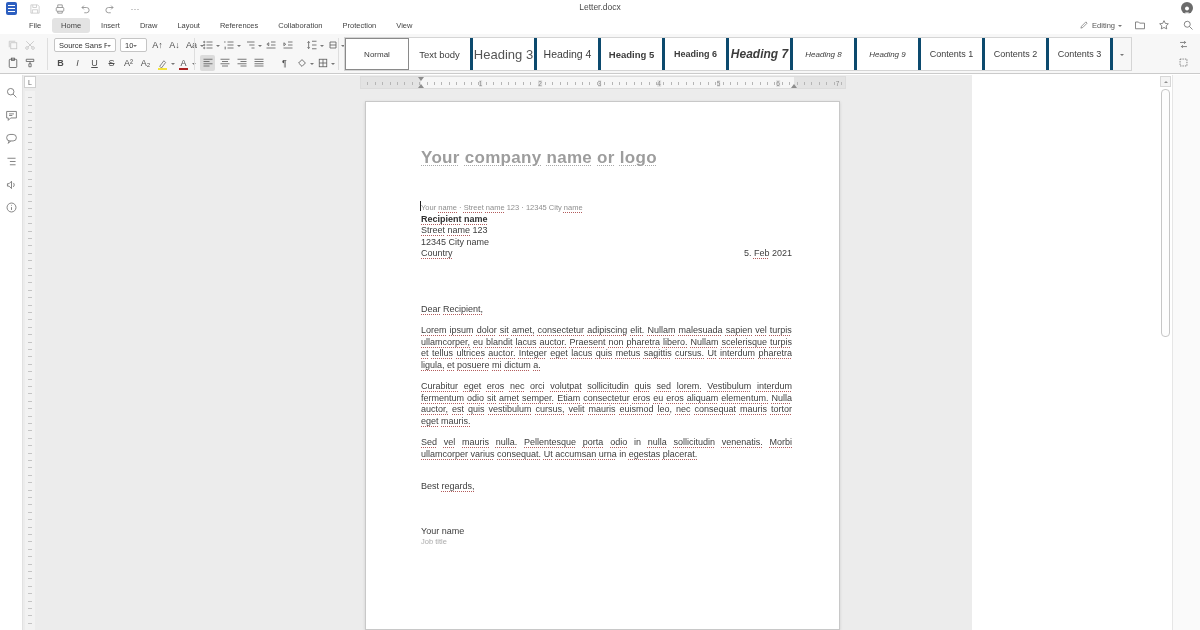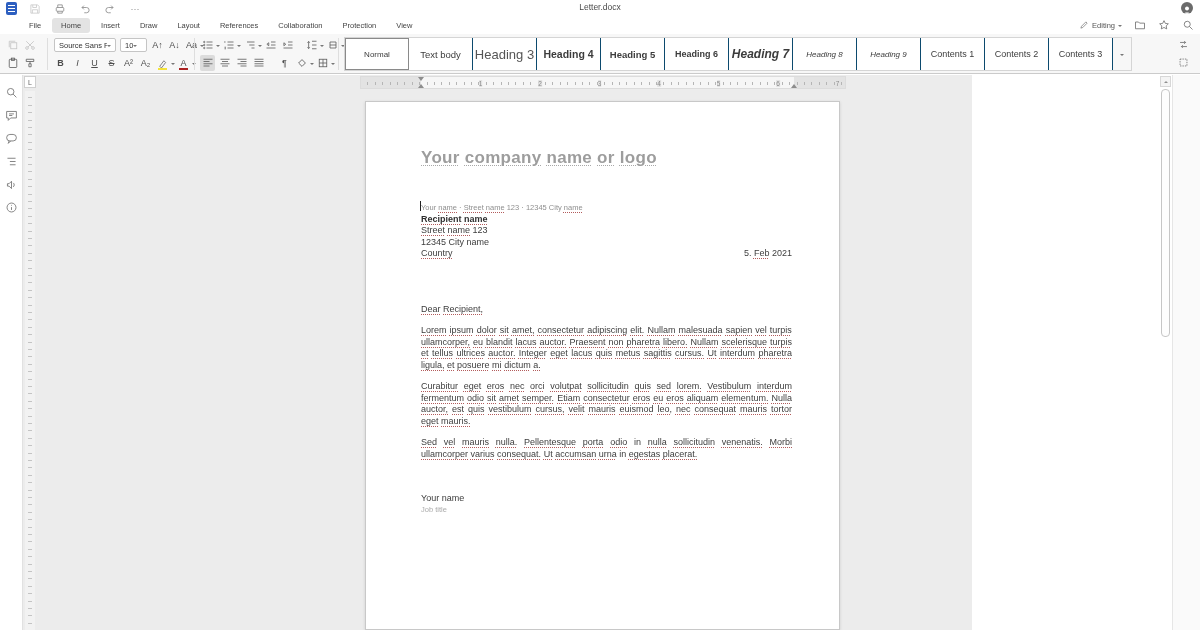--- a/index.html
+++ b/index.html
@@ -44,25 +44,25 @@
   .fontname { width:62px; } .fontname .val { width:48px; }
   .fontsize { width:27px; }
   .vsep { position:absolute; top:4px; width:1px; height:32px; background:#dedede; }
   .bold { font-weight:bold; } .ital { font-style:italic; }
   .undl { text-decoration:underline; } .strk { text-decoration:line-through; }
   .colorbar { position:absolute; left:3px; bottom:1px; width:9px; height:2px; }
 
   
   .gallery { position:absolute; left:344px; top:3px; height:34px; width:788px; background:#fff;
              border:1px solid #d5d5d5; display:flex; }
-  .gcell { width:64px; border-right:1px solid #0c4a6e; display:flex; align-items:center; justify-content:center;
+  .gcell { width:64px; border-right:3px solid #0c4a6e; display:flex; align-items:center; justify-content:center;
            color:#3c3c3c; white-space:nowrap; overflow:hidden; }
   .gcell.sel { border:1px solid #8a8a8a; }
   .s-normal{font-size:8px;} .s-textbody{font-size:9.5px;}
-  .s-h3{font-size:13px; color:#555;} .s-h4{font-size:10.5px; font-weight:bold;}
+  .s-h3{font-size:13px; color:#555;} .s-h4{font-size:10.5px; font-weight:normal;}
   .s-h5{font-size:9.5px; font-weight:bold;} .s-h6{font-size:9px; font-weight:bold;}
   .s-h7{font-size:12px; font-weight:bold; font-style:italic;}
   .s-h8{font-size:8px; font-style:italic;} .s-h9{font-size:8px; font-style:italic;}
   .s-c1,.s-c2,.s-c3{font-size:9px;}
   .gmore { width:18px; background:#f7f7f7; display:flex; align-items:center; justify-content:center; border-right:none; }
   .tb-right { position:absolute; right:8px; top:3px; display:flex; flex-direction:column; gap:4px; }
   .tb-right .tbtn { height:14px; }
 
   
   .editor { position:absolute; left:0; top:75px; width:972px; height:555px; background:#ececec; }
@@ -461,20 +461,21 @@
             <span><span>5.</span> <span class="sp">Feb</span> <span>2021</span></span>
           </div>
         </div>
 
         <div class="salutation"><span class="sp">Dear</span> <span class="sp">Recipient,</span></div>
 
         <div class="para"><span class="sp">Lorem</span> <span class="sp">ipsum</span> <span class="sp">dolor</span> <span class="sp">sit</span> <span class="sp">amet,</span> <span class="sp">consectetur</span> <span class="sp">adipiscing</span> <span class="sp">elit.</span> <span class="sp">Nullam</span> <span class="sp">malesuada</span> <span class="sp">sapien</span> <span class="sp">vel</span> <span class="sp">turpis</span> <span class="sp">ullamcorper,</span> <span class="sp">eu</span> <span class="sp">blandit</span> <span class="sp">lacus</span> <span class="sp">auctor.</span> <span class="sp">Praesent</span> <span class="sp">non</span> <span class="sp">pharetra</span> <span class="sp">libero.</span> <span class="sp">Nullam</span> <span class="sp">scelerisque</span> <span class="sp">turpis</span> <span class="sp">et</span> <span class="sp">tellus</span> <span class="sp">ultrices</span> <span class="sp">auctor.</span> <span class="sp">Integer</span> <span class="sp">eget</span> <span class="sp">lacus</span> <span class="sp">quis</span> <span class="sp">metus</span> <span class="sp">sagittis</span> <span class="sp">cursus.</span> <span class="sp">Ut</span> <span class="sp">interdum</span> <span class="sp">pharetra</span> <span class="sp">ligula,</span> <span class="sp">et</span> <span class="sp">posuere</span> <span class="sp">mi</span> <span class="sp">dictum</span> <span class="sp">a.</span></div>
         <div class="para"><span class="sp">Curabitur</span> <span class="sp">eget</span> <span class="sp">eros</span> <span class="sp">nec</span> <span class="sp">orci</span> <span class="sp">volutpat</span> <span class="sp">sollicitudin</span> <span class="sp">quis</span> <span class="sp">sed</span> <span class="sp">lorem.</span> <span class="sp">Vestibulum</span> <span class="sp">interdum</span> <span class="sp">fermentum</span> <span class="sp">odio</span> <span class="sp">sit</span> <span class="sp">amet</span> <span class="sp">semper.</span> <span class="sp">Etiam</span> <span class="sp">consectetur</span> <span class="sp">eros</span> <span class="sp">eu</span> <span class="sp">eros</span> <span class="sp">aliquam</span> <span class="sp">elementum.</span> <span class="sp">Nulla</span> <span class="sp">auctor,</span> <span class="sp">est</span> <span class="sp">quis</span> <span class="sp">vestibulum</span> <span class="sp">cursus,</span> <span class="sp">velit</span> <span class="sp">mauris</span> <span class="sp">euismod</span> <span class="sp">leo,</span> <span class="sp">nec</span> <span class="sp">consequat</span> <span class="sp">mauris</span> <span class="sp">tortor</span> <span class="sp">eget</span> <span class="sp">mauris.</span></div>
         <div class="para"><span class="sp">Sed</span> <span class="sp">vel</span> <span class="sp">mauris</span> <span class="sp">nulla.</span> <span class="sp">Pellentesque</span> <span class="sp">porta</span> <span class="sp">odio</span> <span>in</span> <span class="sp">nulla</span> <span class="sp">sollicitudin</span> <span class="sp">venenatis.</span> <span class="sp">Morbi</span> <span class="sp">ullamcorper</span> <span class="sp">varius</span> <span class="sp">consequat.</span> <span class="sp">Ut</span> <span class="sp">accumsan</span> <span class="sp">urna</span> <span>in</span> <span class="sp">egestas</span> <span class="sp">placerat.</span></div>
 
+        <div class="closing"><span>Best</span> <span class="sp">regards,</span></div>
 
         <div class="signame">Your name</div>
         <div class="sigtitle">Job title</div>
       </div>
     </div>
 
     <div class="scrollbar">
       <div class="sb-btn"></div>
       <div class="sb-thumb"></div>
     </div>

